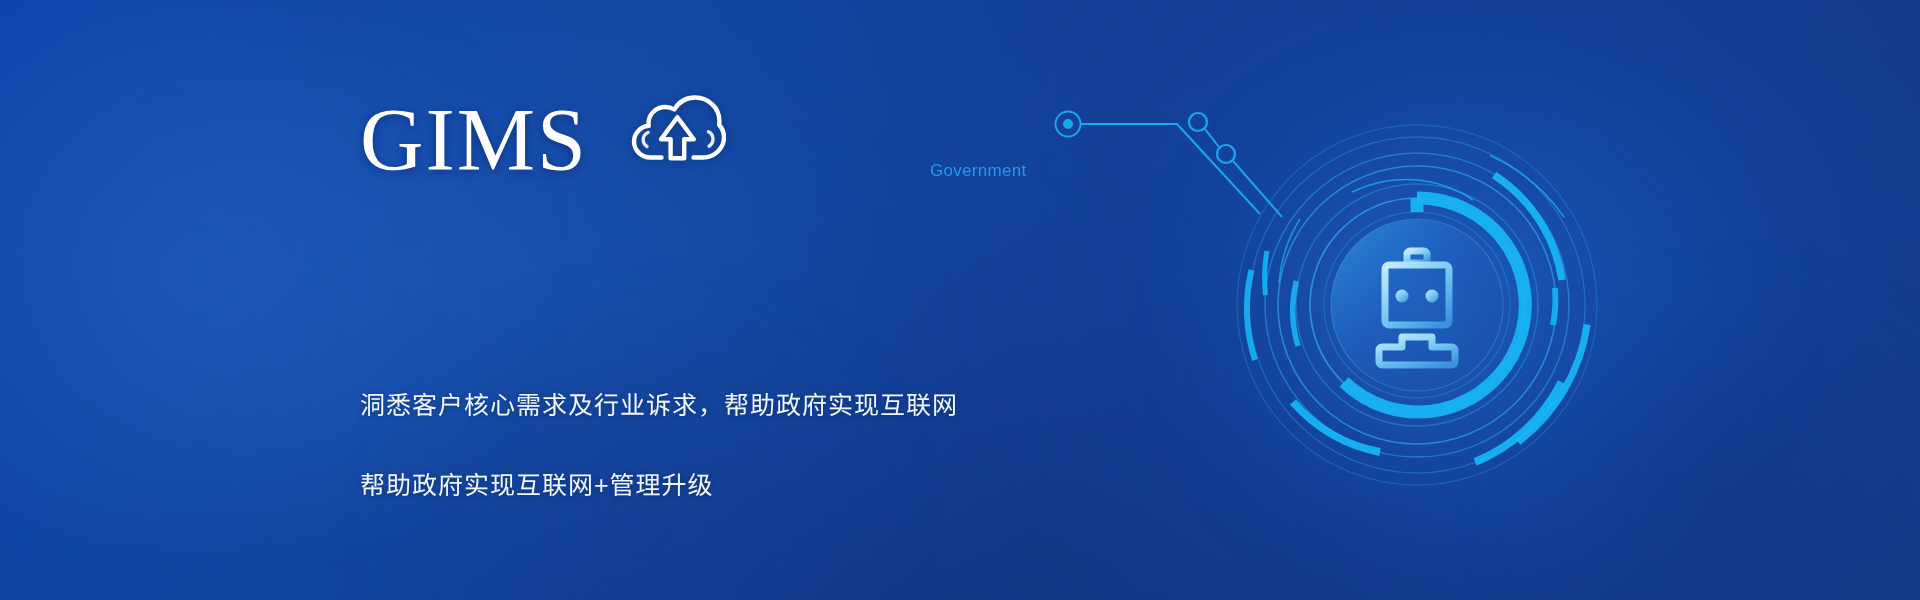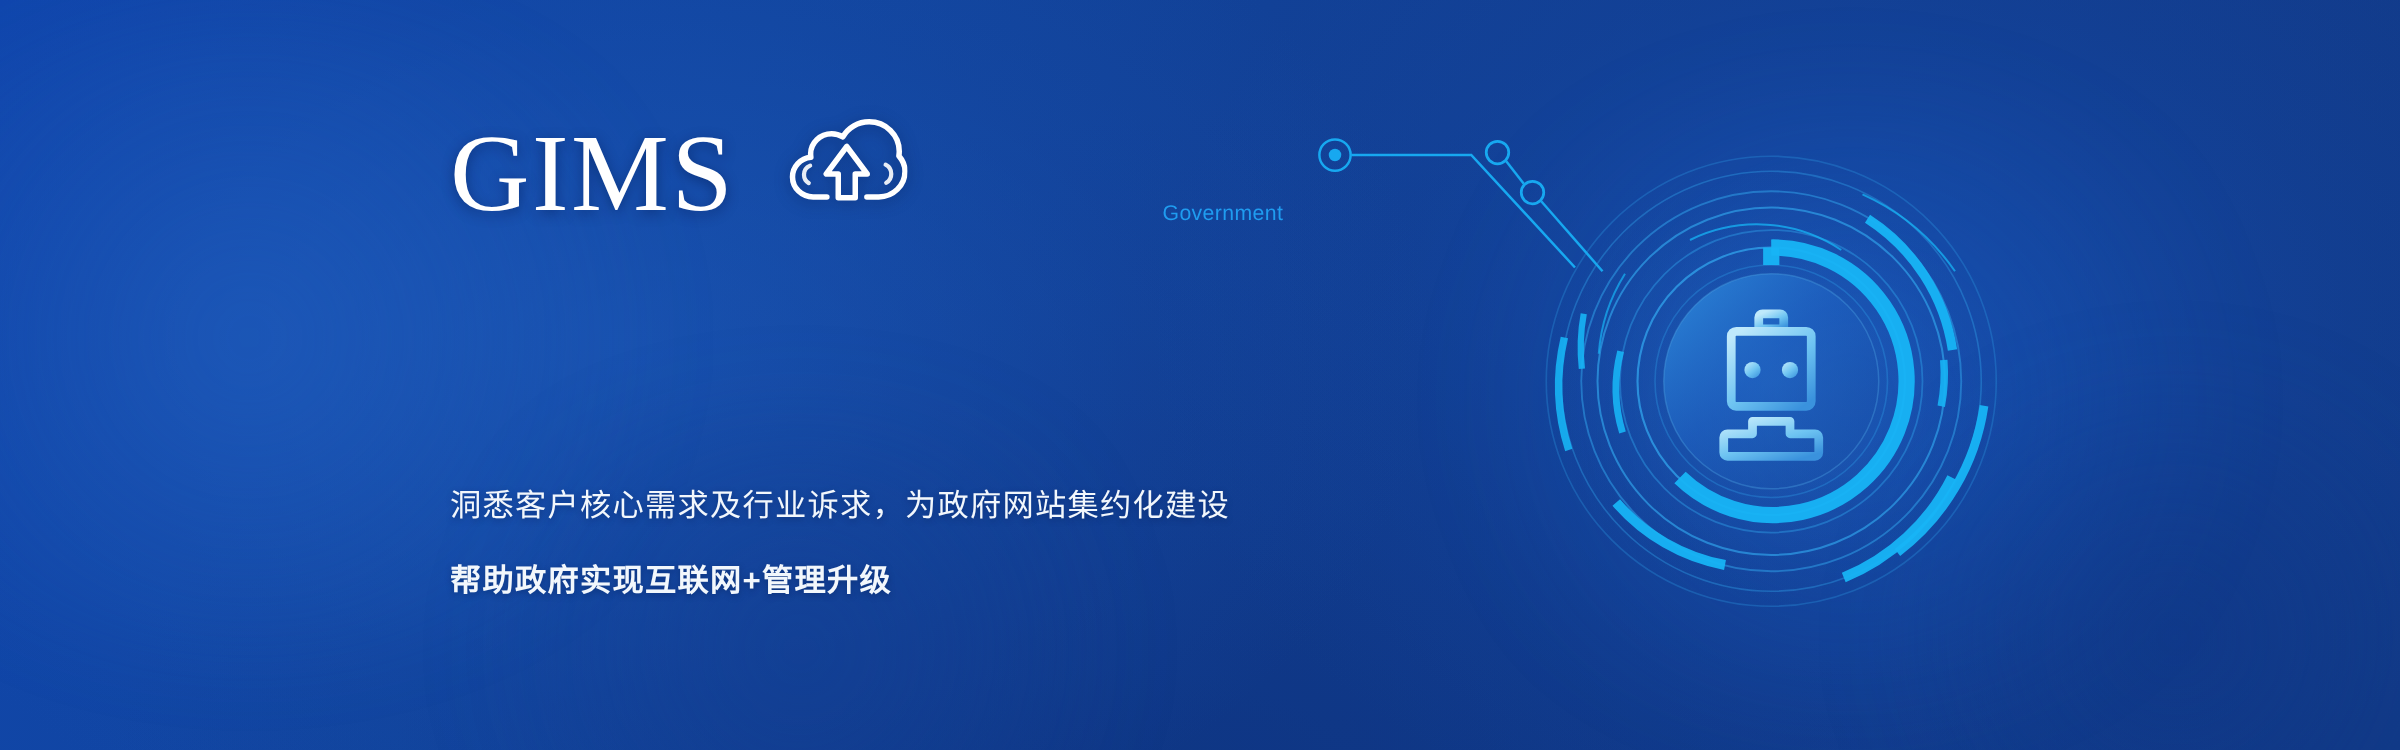--- a/index.html
+++ b/index.html
@@ -101,21 +101,21 @@
     left: 0;
     font-size: 25px;
     line-height: 1;
     font-weight: 400;
     letter-spacing: 1px;
     color: #f2f7fc;
     white-space: nowrap;
     text-shadow: 0 1px 5px rgba(2,24,78,0.40);
   }
   .subline-1 { top: 368px; }
-  .subline-2 { top: 428px; font-weight: bold; }
+  .subline-2 { top: 448px; }
 
   
   .connector {
     position: absolute;
     left: 930px;
     top: 96px;
     width: 420px;
     height: 230px;
     pointer-events: none;
   }
@@ -166,21 +166,21 @@
 
           <path d="M17 51.5c-2.3-1.4-3.8-3.9-3.8-6.7 0-3.3 2-6.1 4.9-7.3" stroke="#ffffff" stroke-width="3.4" stroke-linecap="round" opacity="0.9"></path>
           <path d="M79 51.2c2.4-1.5 4-4.1 4-7.1 0-3.2-1.8-6-4.5-7.4" stroke="#ffffff" stroke-width="3.4" stroke-linecap="round" opacity="0.9"></path>
 
           <path d="M47.4 22.2 31 44.2h9.6v19h13.6v-19h9.6L47.4 22.2Z" stroke="#ffffff" stroke-width="4.4" stroke-linejoin="round" fill="none"></path>
         </svg>
       </span>
     </div>
 
 
-    <p class="subline subline-1">洞悉客户核心需求及行业诉求，为政府网站集约化建设</p>
+    <p class="subline subline-1">洞悉客户核心需求及行业诉求，帮助政府实现互联网</p>
 
     <p class="subline subline-2">帮助政府实现互联网+管理升级</p>
   </div>
 
   <div class="connector">
     <span class="gov-label">Government</span>
 
     <span>
       <svg width="420" height="230" viewBox="0 0 420 230" fill="none" xmlns="http://www.w3.org/2000/svg" aria-hidden="true" style="position:absolute;left:0;top:0;">
 

